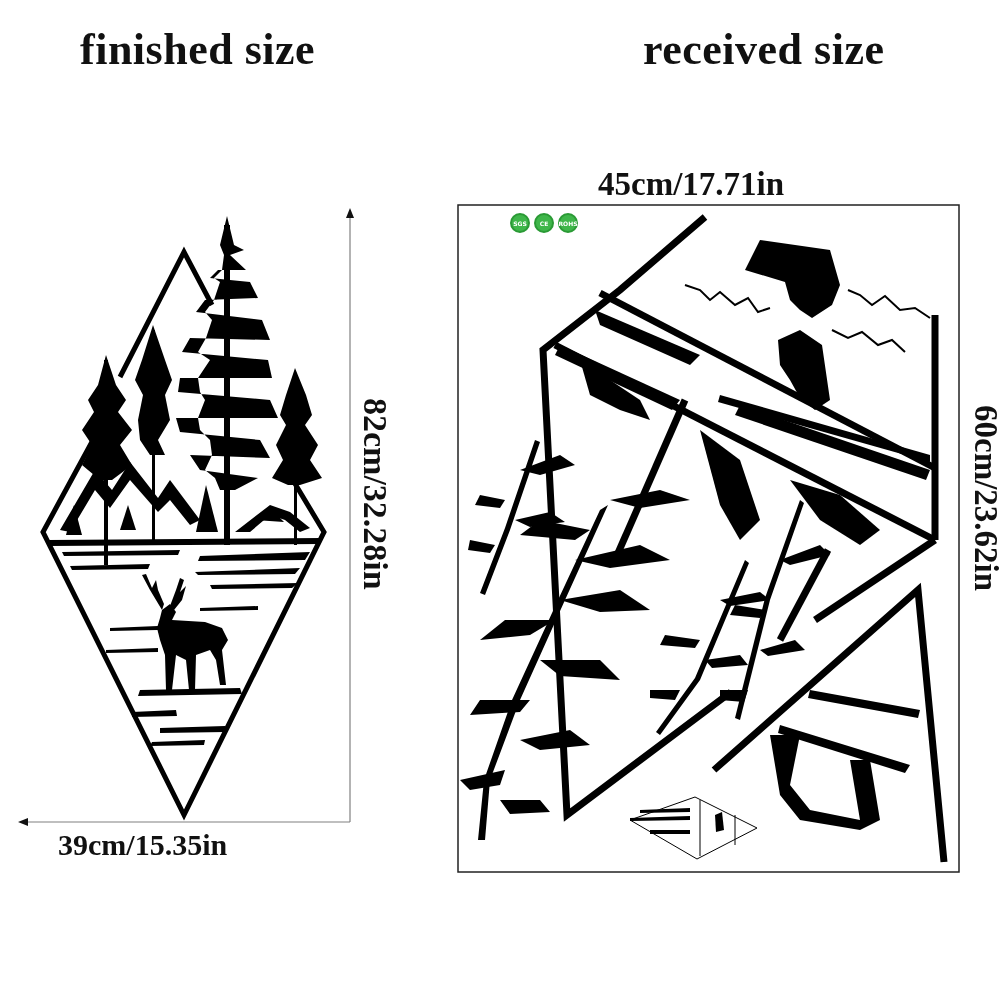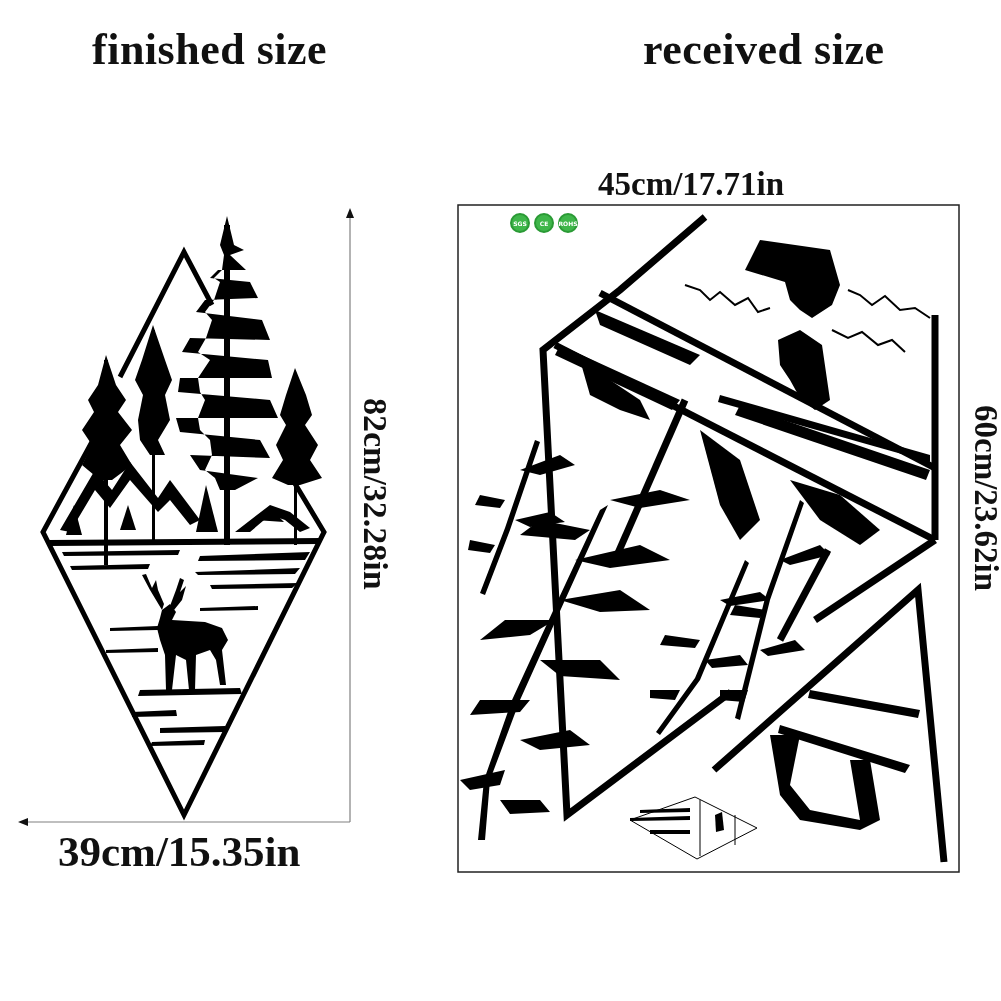--- a/index.html
+++ b/index.html
@@ -1,20 +1,20 @@
 <!DOCTYPE html>
 <html><head>
 <meta charset="utf-8">
 <style>
   html, body { margin:0; padding:0; background:#ffffff; }
   body { width:1001px; height:1001px; position:relative; overflow:hidden; font-family:"Liberation Serif", "DejaVu Serif", serif; color:#111; }
   .heading { position:absolute; font-weight:bold; font-size:44px; letter-spacing:0.5px; line-height:1; white-space:nowrap; }
-  #h-finished { left:92px; top:28px; }
+  #h-finished { left:80px; top:28px; }
   #h-received { left:643px; top:28px;font-family:Liberation Serif, serif; }
-  .dim { position:absolute; font-weight:bold; font-size:43px; line-height:1; white-space:nowrap; }
+  .dim { position:absolute; font-weight:bold; font-size:30px; line-height:1; white-space:nowrap; }
   #dim-width-finished { left:58px; top:830px; }
   #dim-width-received { left:598px; top:168px; font-size:33px;text-align:right; }
   .vtext { position:absolute; font-weight:bold; font-size:34px; line-height:1; white-space:nowrap; transform-origin:0 0; transform:rotate(90deg); }
   #dim-height-finished { left:392px; top:398px; }
   #dim-height-received { left:1002px; top:405px; font-size:33px; }
   svg { position:absolute; left:0; top:0; }
   .badges { position:absolute; left:510px; top:213px; display:flex; gap:4px; }
   .badge { width:20px; height:20px; border-radius:50%; background:#3fb64a; border:2px solid #2a9a35; box-sizing:border-box; color:#fff; font-family:"DejaVu Sans", sans-serif; font-size:6px; font-weight:bold; display:flex; align-items:center; justify-content:center; }
 </style>
 </head>

